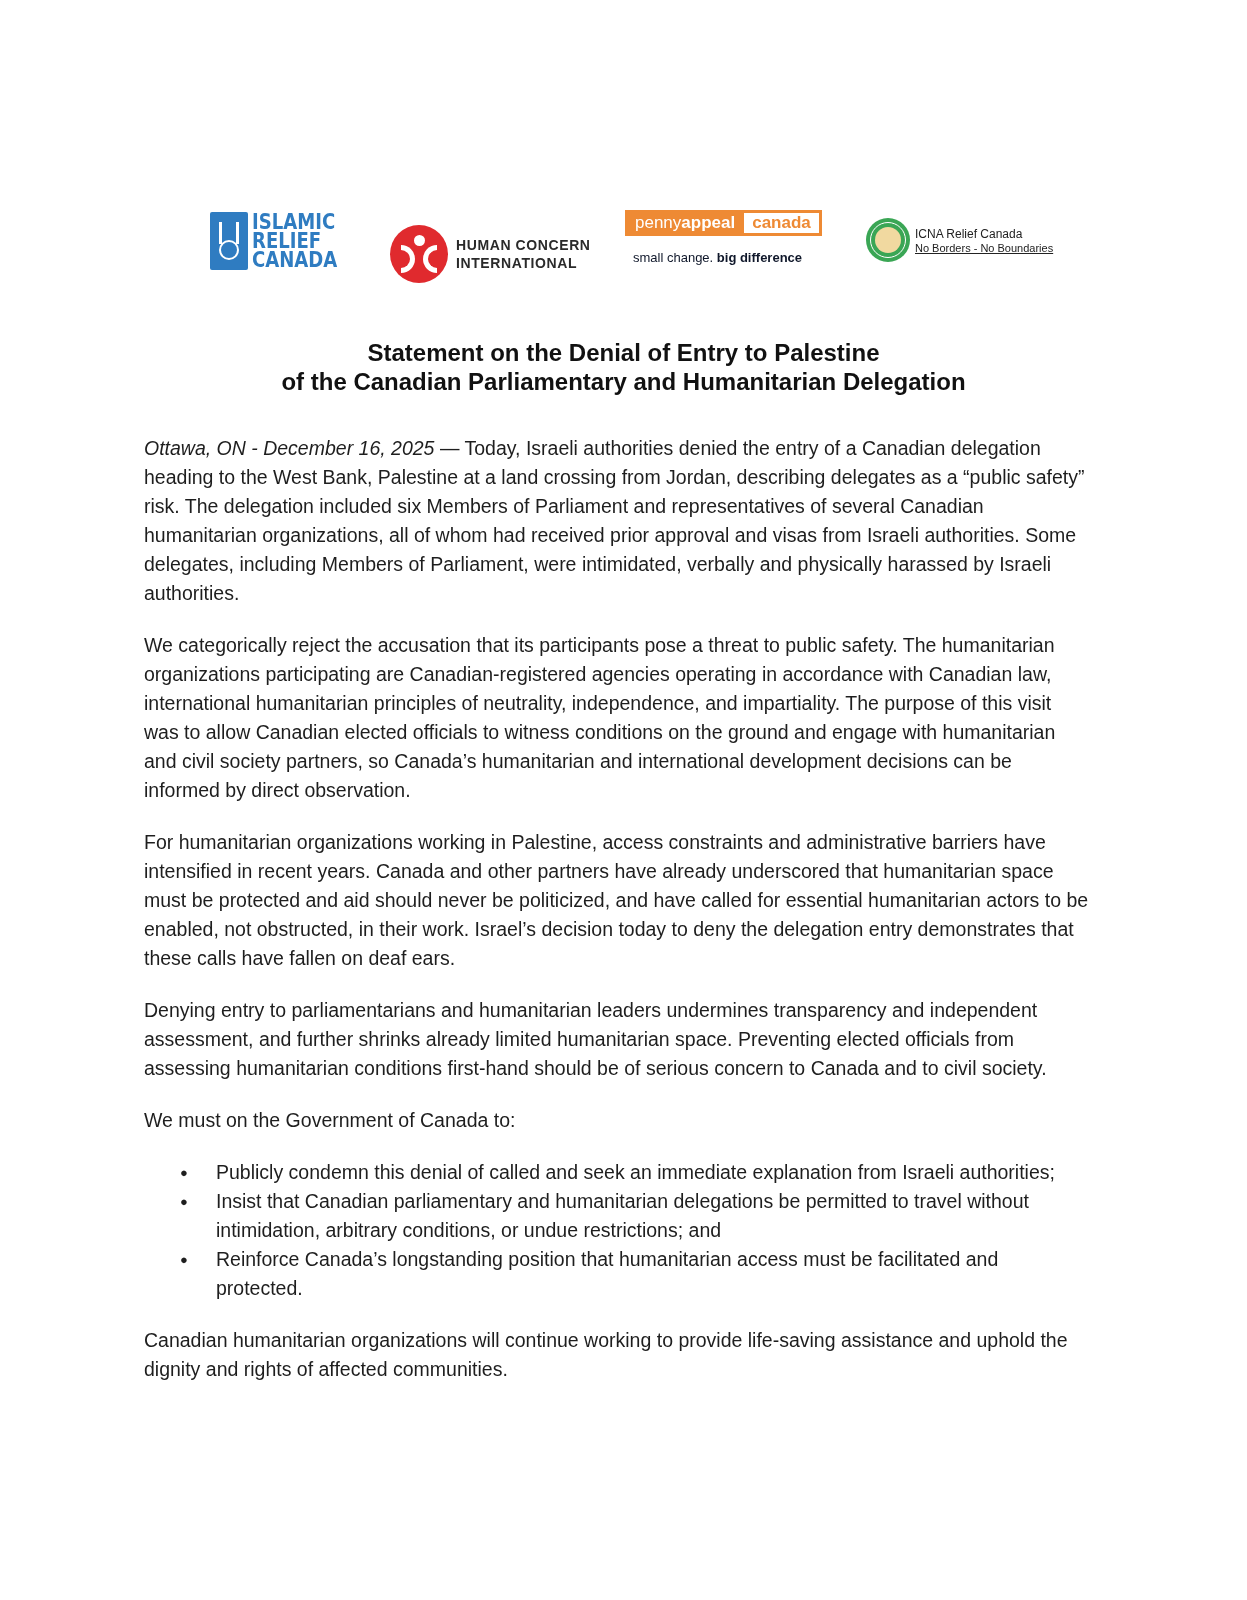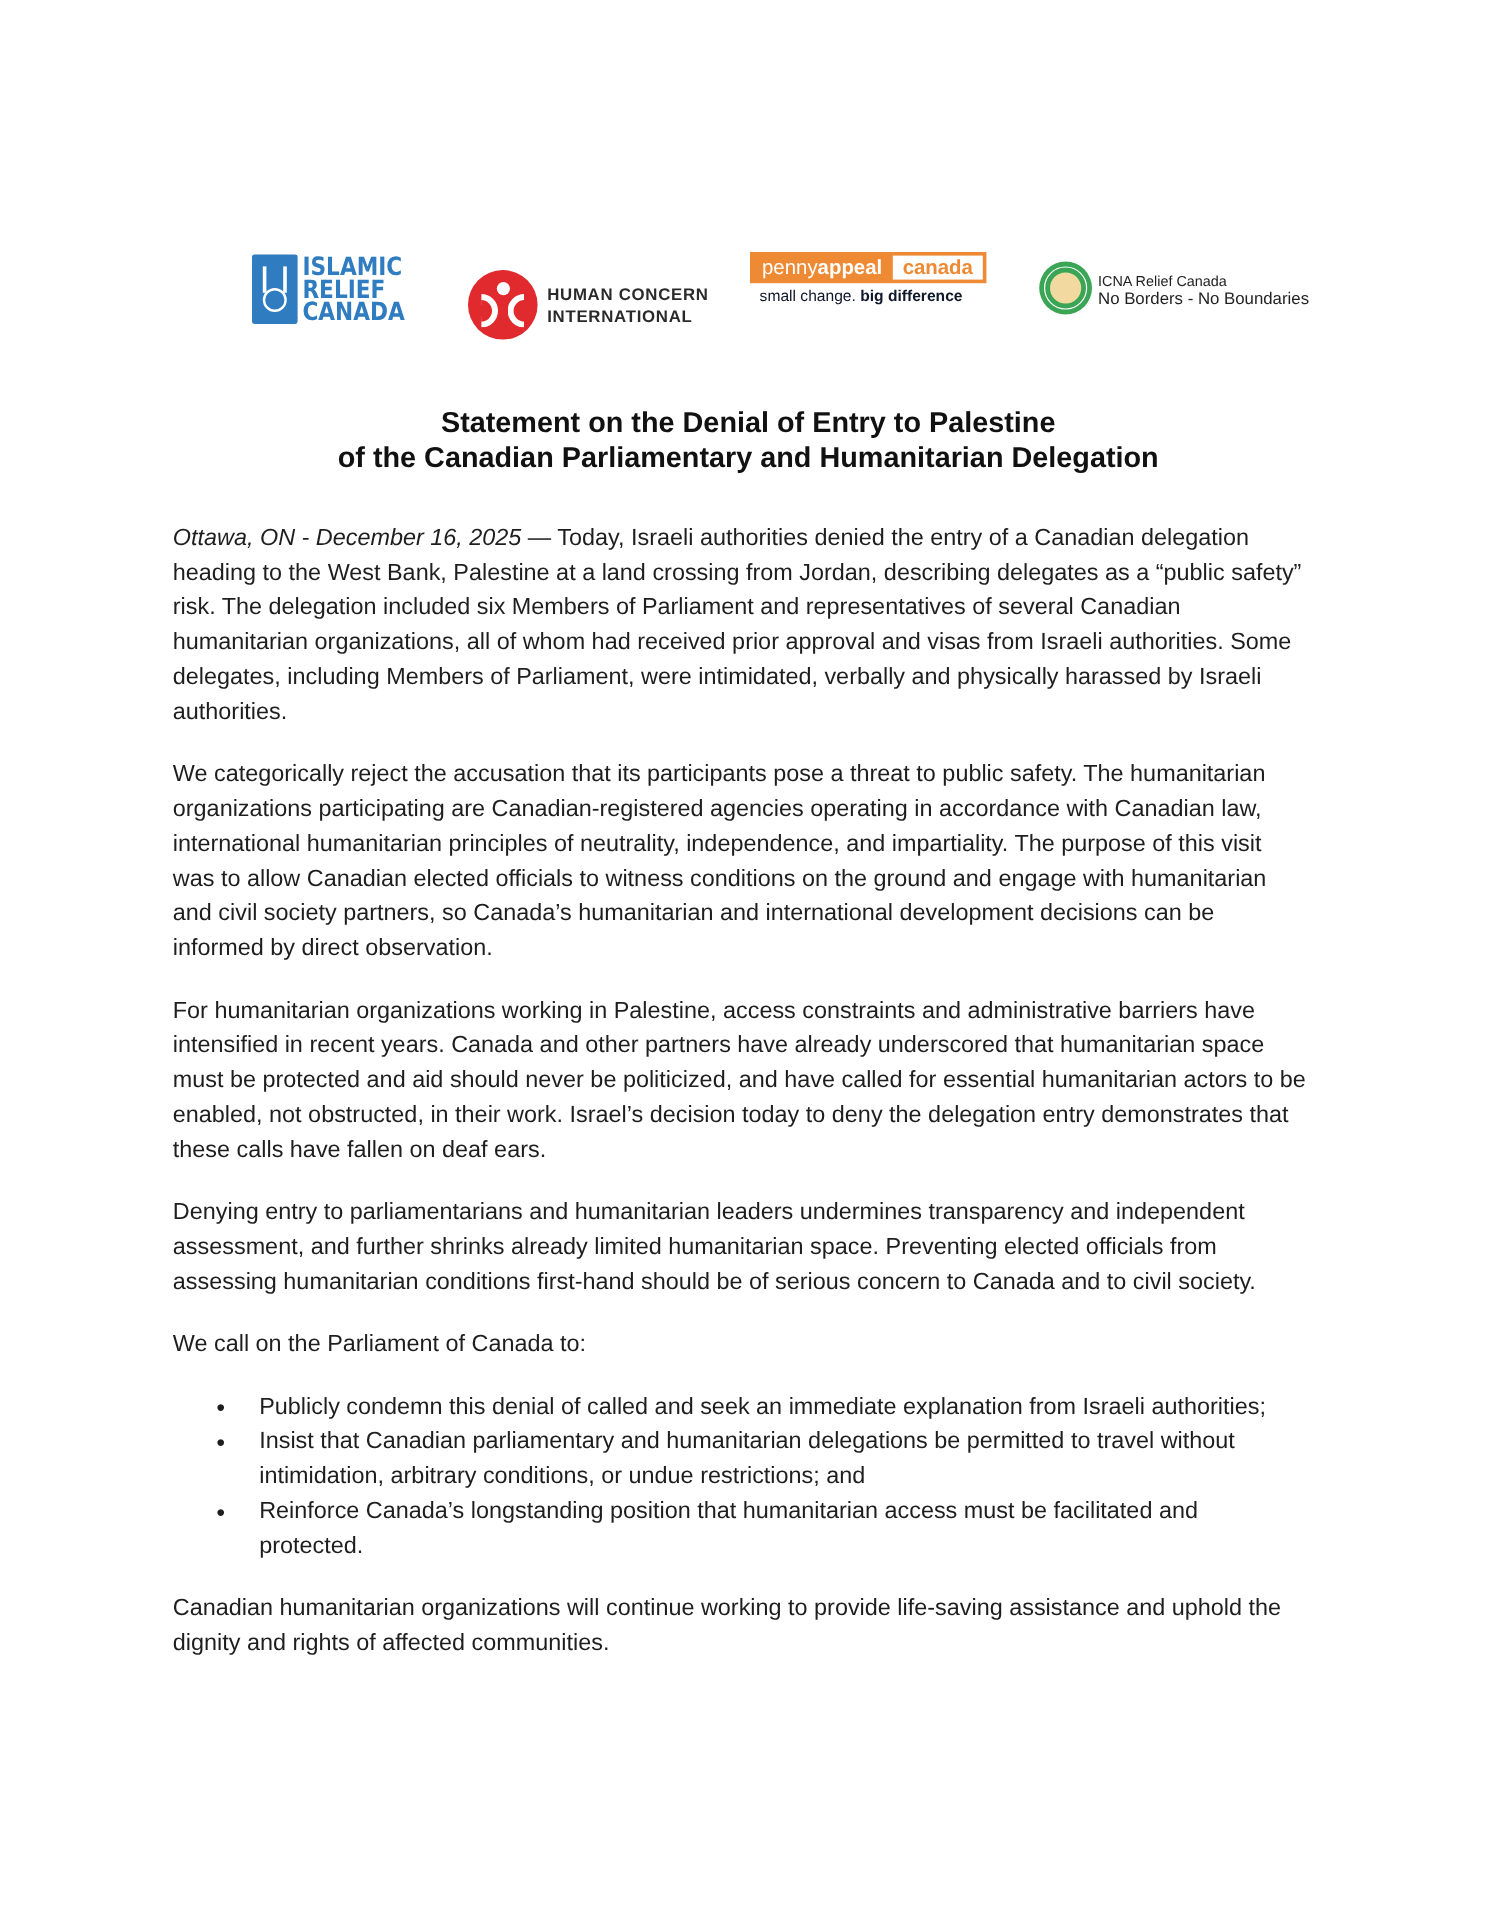--- a/index.html
+++ b/index.html
@@ -24,36 +24,36 @@
     .logo-hci { left: 390px; top: 20px; }
     .hci-mark { width: 58px; height: 58px; border-radius: 50%; background: #e02a2e; position: relative; }
     .hci-mark .head { position: absolute; left: 24px; top: 10px; width: 11px; height: 11px; border-radius: 50%; background: #fff; }
     .hci-mark .arc-l { position: absolute; left: 11px; top: 20px; width: 14px; height: 28px; border: 5px solid #fff;
                        border-left: none; border-radius: 0 16px 16px 0; box-sizing: border-box; }
     .hci-mark .arc-r { position: absolute; right: 11px; top: 20px; width: 14px; height: 28px; border: 5px solid #fff;
                        border-right: none; border-radius: 16px 0 0 16px; box-sizing: border-box; }
     .hci-text { margin-left: 8px; color: #2a2a2a; font-weight: bold; font-size: 14px; line-height: 18px; letter-spacing: 0.6px; }
 
     
-    .logo-pac { left: 625px; top: 5px; flex-direction: column; align-items: flex-start; }
+    .logo-pac { left: 625px; top: 5px; flex-direction: column; align-items: flex-start; gap: 11px; }
     .pac-box { display: flex; background: #ee8a34; padding: 3px 3px 3px 10px; height: 26px; box-sizing: border-box; align-items: center; }
     .pac-penny { color: #fff; font-size: 17px; line-height: 20px; }
     .pac-penny b { font-weight: bold; }
     .pac-canada { background: #fff; color: #ee8a34; font-weight: bold; font-size: 17px; line-height: 20px; padding: 0 8px; margin-left: 9px; }
     .pac-tag { color: #0f172a; font-size: 13px; margin-top: 3px; margin-left: 8px; }
     .pac-tag b { font-weight: bold; }
 
     
     .logo-icna { left: 866px; top: 13px; }
     .icna-mark { width: 44px; height: 44px; border-radius: 50%; background: #3aa655; position: relative; }
     .icna-mark .inner { position: absolute; left: 9px; top: 9px; width: 26px; height: 26px; border-radius: 50%; background: #f1d9a0; }
     .icna-mark .ring { position: absolute; left: 4px; top: 4px; width: 36px; height: 36px; border-radius: 50%; border: 1px solid #fff; box-sizing: border-box; }
     .icna-text { margin-left: 5px; color: #222; }
     .icna-name { font-size: 12px; line-height: 17px; }
-    .icna-tag { font-size: 14px; line-height: 11px; }
+    .icna-tag { font-size: 11px; line-height: 11px; text-decoration: underline; }
 
     
     .title { position: absolute; top: 338px; left: 0; width: 1247px; text-align: center;
              font-weight: bold; font-size: 24px; line-height: 29px; color: #111; }
 
     
     .body { position: absolute; top: 434px; left: 144px; width: 945px; font-size: 19.5px; line-height: 29px; color: #1e1e1e; }
     .body p { margin: 0 0 23px 0; }
     .body .dateline { font-style: italic; }
     .body ul { margin: 0 0 23px 0; padding: 0 0 0 72px; list-style: none; }
@@ -113,21 +113,21 @@
 <div class="title">
   <div>Statement on the Denial of Entry to Palestine</div>
   <div>of the Canadian Parliamentary and Humanitarian Delegation</div>
 </div>
 
 <div class="body">
   <p><span class="dateline">Ottawa, ON - December 16, 2025</span><span> — Today, Israeli authorities denied the entry of a Canadian delegation heading to the West Bank, Palestine at a land crossing from Jordan, describing delegates as a “public safety” risk. The delegation included six Members of Parliament and representatives of several Canadian humanitarian organizations, all of whom had received prior approval and visas from Israeli authorities. Some delegates, including Members of Parliament, were intimidated, verbally and physically harassed by Israeli authorities.</span></p>
   <p>We categorically reject the accusation that its participants pose a threat to public safety. The humanitarian organizations participating are Canadian-registered agencies operating in accordance with Canadian law, international humanitarian principles of neutrality, independence, and impartiality. The purpose of this visit was to allow Canadian elected officials to witness conditions on the ground and engage with humanitarian and civil society partners, so Canada’s humanitarian and international development decisions can be informed by direct observation.</p>
   <p>For humanitarian organizations working in Palestine, access constraints and administrative barriers have intensified in recent years. Canada and other partners have already underscored that humanitarian space must be protected and aid should never be politicized, and have called for essential humanitarian actors to be enabled, not obstructed, in their work. Israel’s decision today to deny the delegation entry demonstrates that these calls have fallen on deaf ears.</p>
   <p>Denying entry to parliamentarians and humanitarian leaders undermines transparency and independent assessment, and further shrinks already limited humanitarian space. Preventing elected officials from assessing humanitarian conditions first-hand should be of serious concern to Canada and to civil society.</p>
-  <p>We call on the Parliament of Canada to:</p>
+  <p>We must on the Government of Canada to:</p>
   <ul>
     <li>
         <span class="bullet-text">Publicly condemn this denial of called and seek an immediate explanation from Israeli authorities;</span>
       </li>
     <li>
         <span class="bullet-text">Insist that Canadian parliamentary and humanitarian delegations be permitted to travel without intimidation, arbitrary conditions, or undue restrictions; and</span>
       </li>
     <li>
         <span class="bullet-text">Reinforce Canada’s longstanding position that humanitarian access must be facilitated and protected.</span>
       </li>

